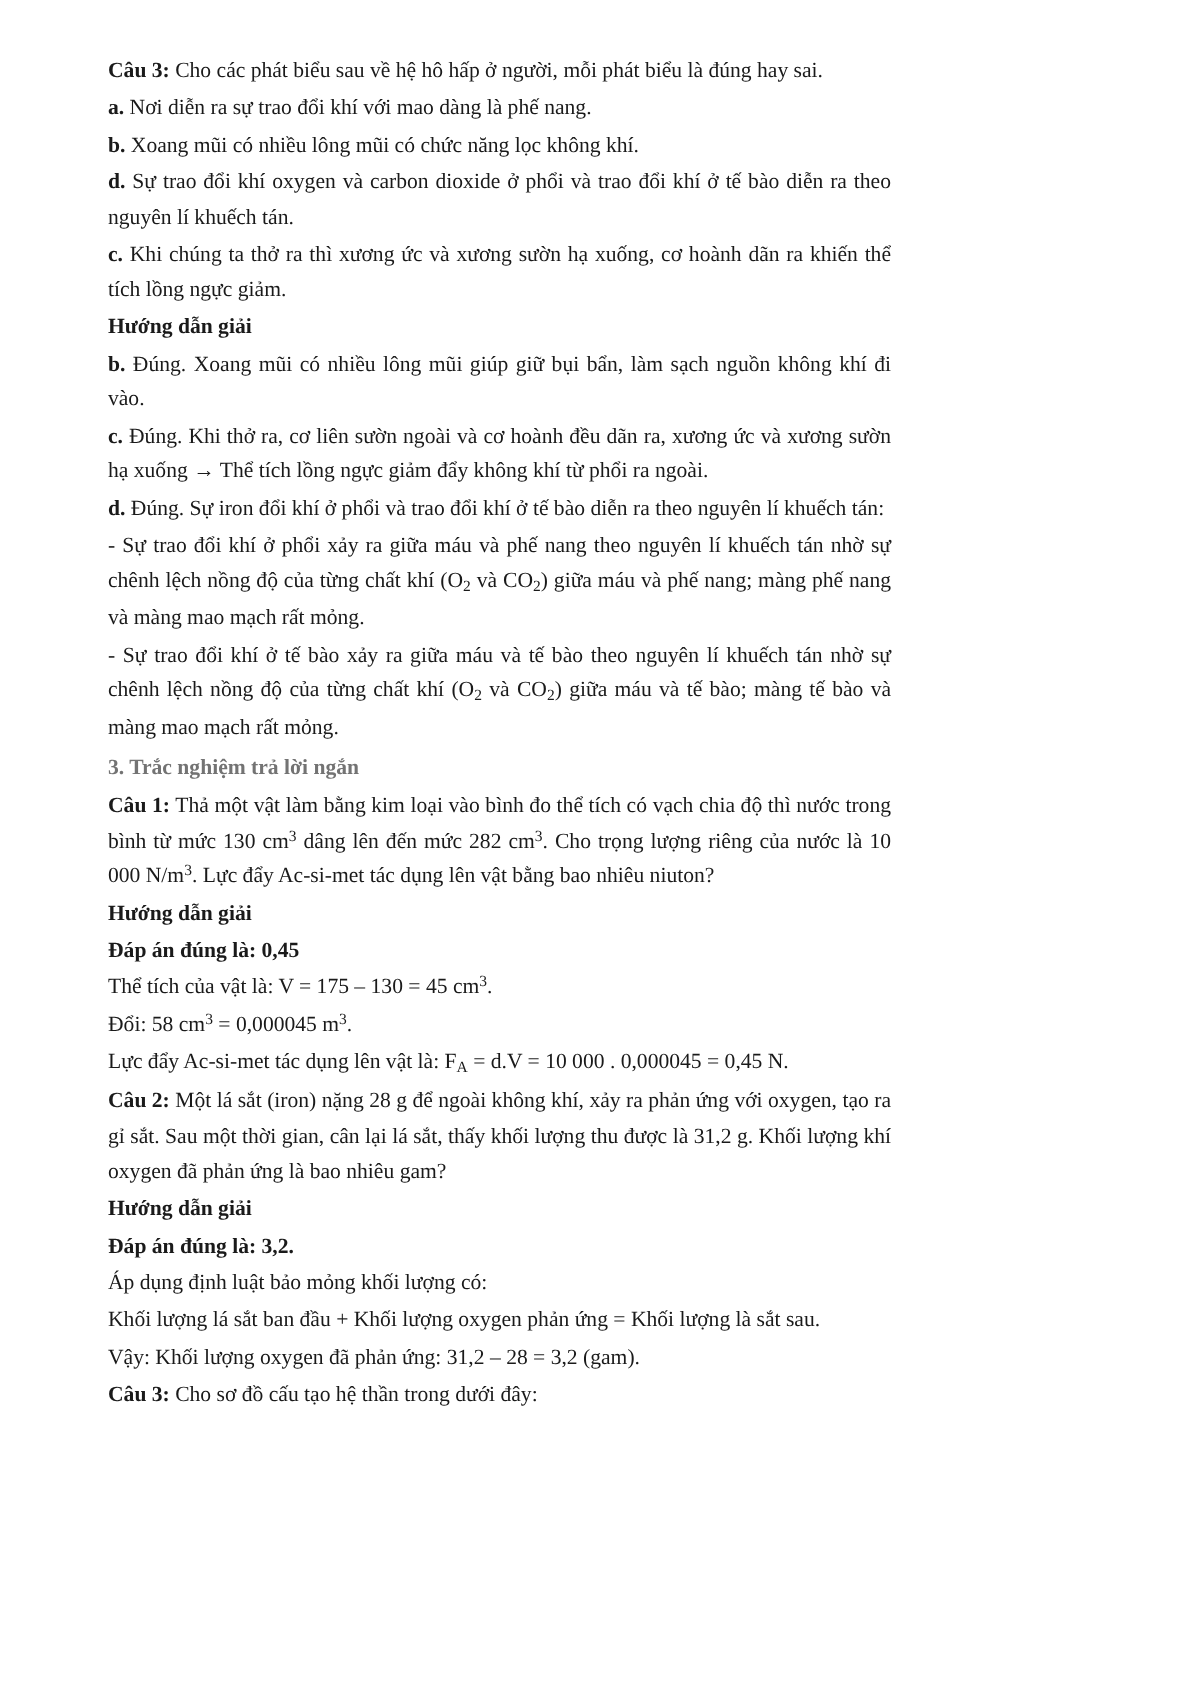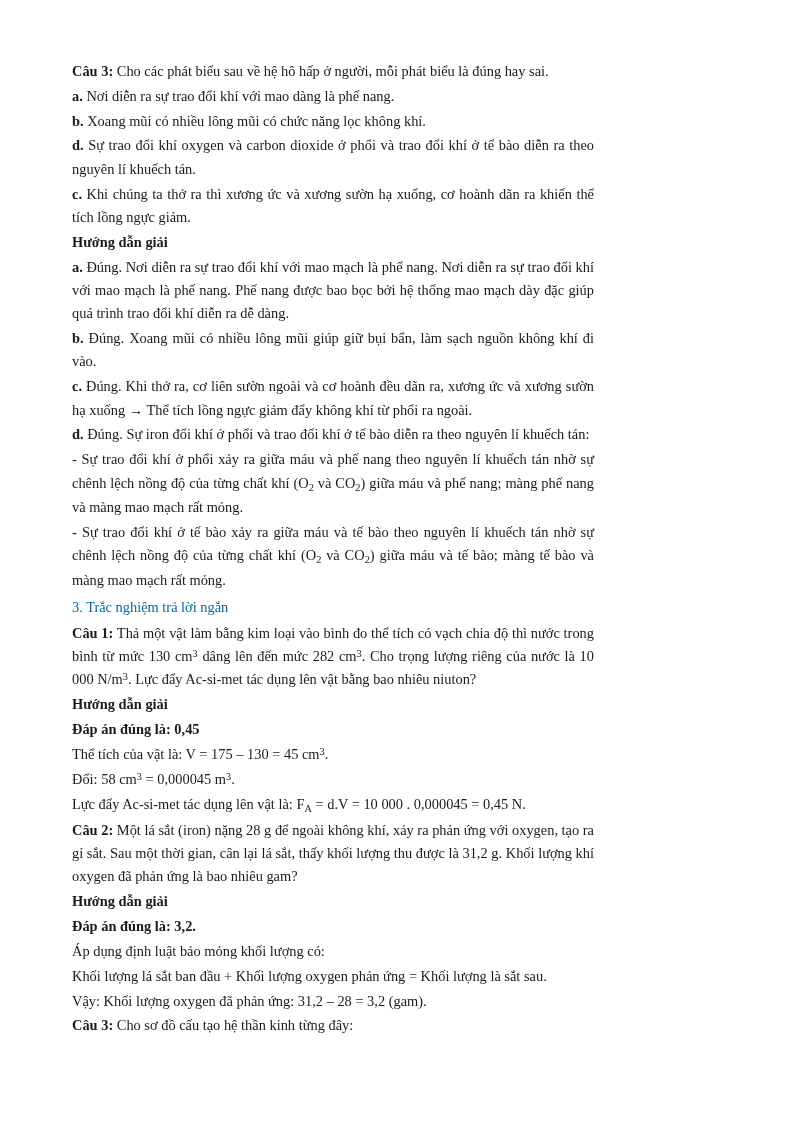--- a/index.html
+++ b/index.html
@@ -11,21 +11,21 @@
     width: 794px;
     height: 1122px;
     font-family: "Liberation Serif", serif;
     color: #1a1a1a;
   }
   .page {
     position: relative;
     width: 666px;
     height: 1122px;
     box-sizing: border-box;
-    padding: 60px 72px 40px 72px;
+    padding: 36px 72px 40px 72px;
   }
   .doc {
     font-size: 14.4px;
     line-height: 1.62;
     text-align: justify;
   }
   .p {
     margin: 0 0 1.5px 0;
   }
   .lbl {
@@ -37,22 +37,22 @@
   }
   sup {
     font-size: 0.72em;
     vertical-align: 0.42em;
   }
   .heading {
     font-weight: bold;
     margin: 1px 0 1.5px 0;
   }
   .section-title {
-    font-weight: normal;
-    color: #0369a1;
+    font-weight: bold;
+    color: #737373;
     margin: 4px 0 2px 0;
   }
 </style>
 </head>
 <body>
 
 <div class="page">
   <div class="doc">
 
     <p class="p"><span class="lbl">Câu 3:</span><span> Cho các phát biểu sau về hệ hô hấp ở người, mỗi phát biểu là đúng hay sai.</span></p>
@@ -60,21 +60,20 @@
     <p class="p"><span class="lbl">a.</span><span> Nơi diễn ra sự trao đổi khí với mao dàng là phế nang.</span></p>
 
     <p class="p"><span class="lbl">b.</span><span> Xoang mũi có nhiều lông mũi có chức năng lọc không khí.</span></p>
 
     <p class="p"><span class="lbl">d.</span><span> Sự trao đổi khí oxygen và carbon dioxide ở phổi và trao đổi khí ở tế bào diễn ra theo nguyên lí khuếch tán.</span></p>
 
     <p class="p"><span class="lbl">c.</span><span> Khi chúng ta thở ra thì xương ức và xương sườn hạ xuống, cơ hoành dãn ra khiến thể tích lồng ngực giảm.</span></p>
 
     <p class="p heading">Hướng dẫn giải</p>
 
-    <p class="p"><span class="lbl">a.</span><span> Đúng. Nơi diễn ra sự trao đổi khí với mao mạch là phế nang. Nơi diễn ra sự trao đổi khí với mao mạch là phế nang. Phế nang được bao bọc bởi hệ thống mao mạch  dày đặc giúp quá trình trao đổi khí diễn ra dễ dàng.</span></p>
 
     <p class="p"><span class="lbl">b.</span><span> Đúng. Xoang mũi có nhiều lông mũi giúp giữ bụi bẩn, làm sạch nguồn không khí đi vào.</span></p>
 
     <p class="p"><span class="lbl">c.</span><span> Đúng. Khi thở ra, cơ liên sườn ngoài và cơ hoành đều dãn ra, xương ức và xương sườn hạ xuống → Thể tích lồng ngực giảm đẩy không khí từ phổi ra ngoài.</span></p>
 
     <p class="p"><span class="lbl">d.</span><span> Đúng. Sự iron đổi khí ở phổi và trao đổi khí ở tế bào diễn ra theo nguyên lí khuếch tán:</span></p>
 
     <p class="p"><span>- Sự trao đổi khí ở phổi xảy ra giữa máu và phế nang theo nguyên lí khuếch tán nhờ sự chênh lệch nồng độ của từng chất khí (O</span><sub>2</sub><span> và CO</span><sub>2</sub><span>) giữa máu và phế nang; màng phế nang và màng mao mạch rất mỏng.</span></p>
 
     <p class="p"><span>- Sự trao đổi khí ở tế bào xảy ra giữa máu và tế bào theo nguyên lí khuếch tán nhờ sự chênh lệch nồng độ của từng chất khí (O</span><sub>2</sub><span> và CO</span><sub>2</sub><span>) giữa máu và tế bào; màng tế bào và màng mao mạch rất mỏng.</span></p>
@@ -98,16 +97,16 @@
     <p class="p heading">Hướng dẫn giải</p>
 
     <p class="p heading">Đáp án đúng là: 3,2.</p>
 
     <p class="p">Áp dụng định luật bảo mỏng khối lượng có:</p>
 
     <p class="p">Khối lượng lá sắt ban đầu + Khối lượng oxygen phản ứng = Khối lượng là sắt sau.</p>
 
     <p class="p">Vậy: Khối lượng oxygen đã phản ứng: 31,2 – 28 = 3,2 (gam).</p>
 
-    <p class="p"><span class="lbl">Câu 3:</span><span> Cho sơ đồ cấu tạo hệ thần kinh từng đây:</span></p>
+    <p class="p"><span class="lbl">Câu 3:</span><span> Cho sơ đồ cấu tạo hệ thần trong dưới đây:</span></p>
 
   </div>
 </div>
 
 </body></html>

